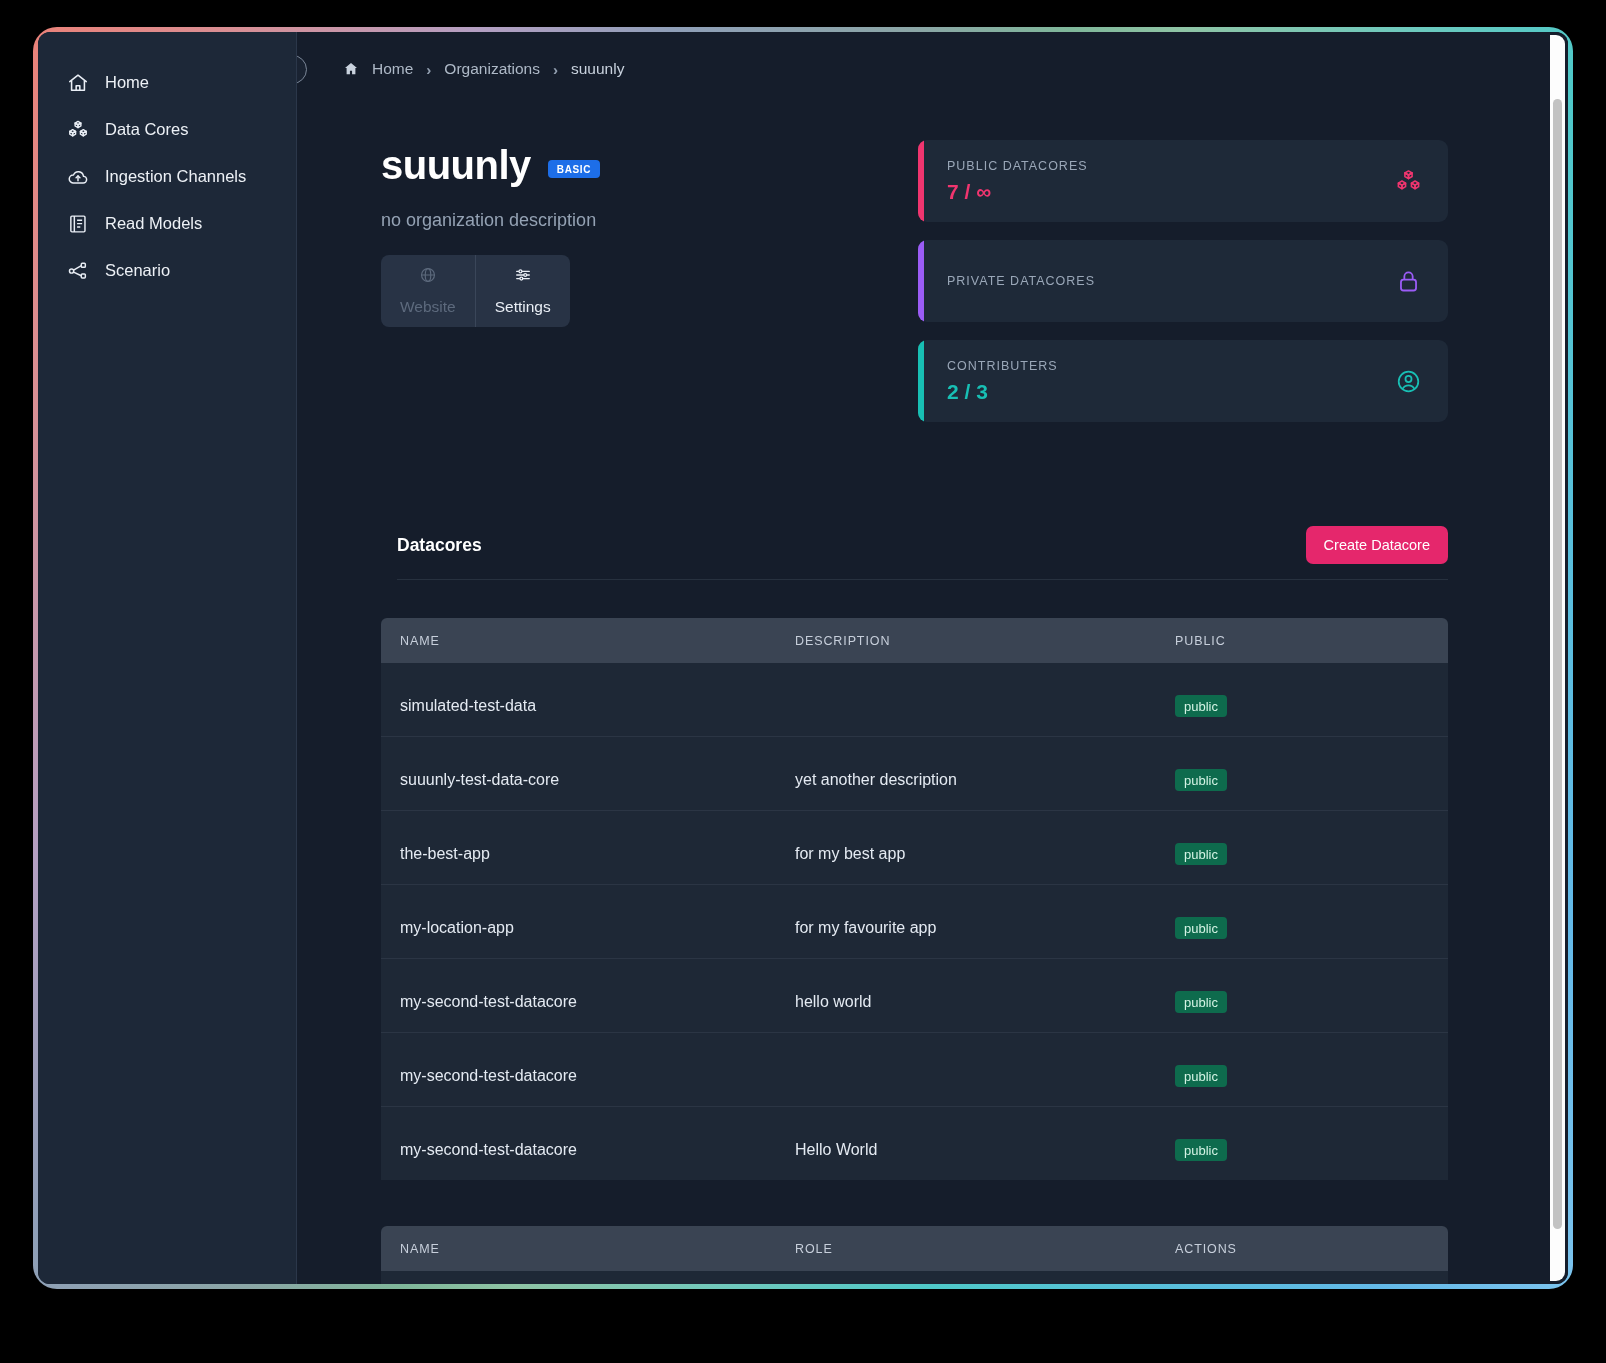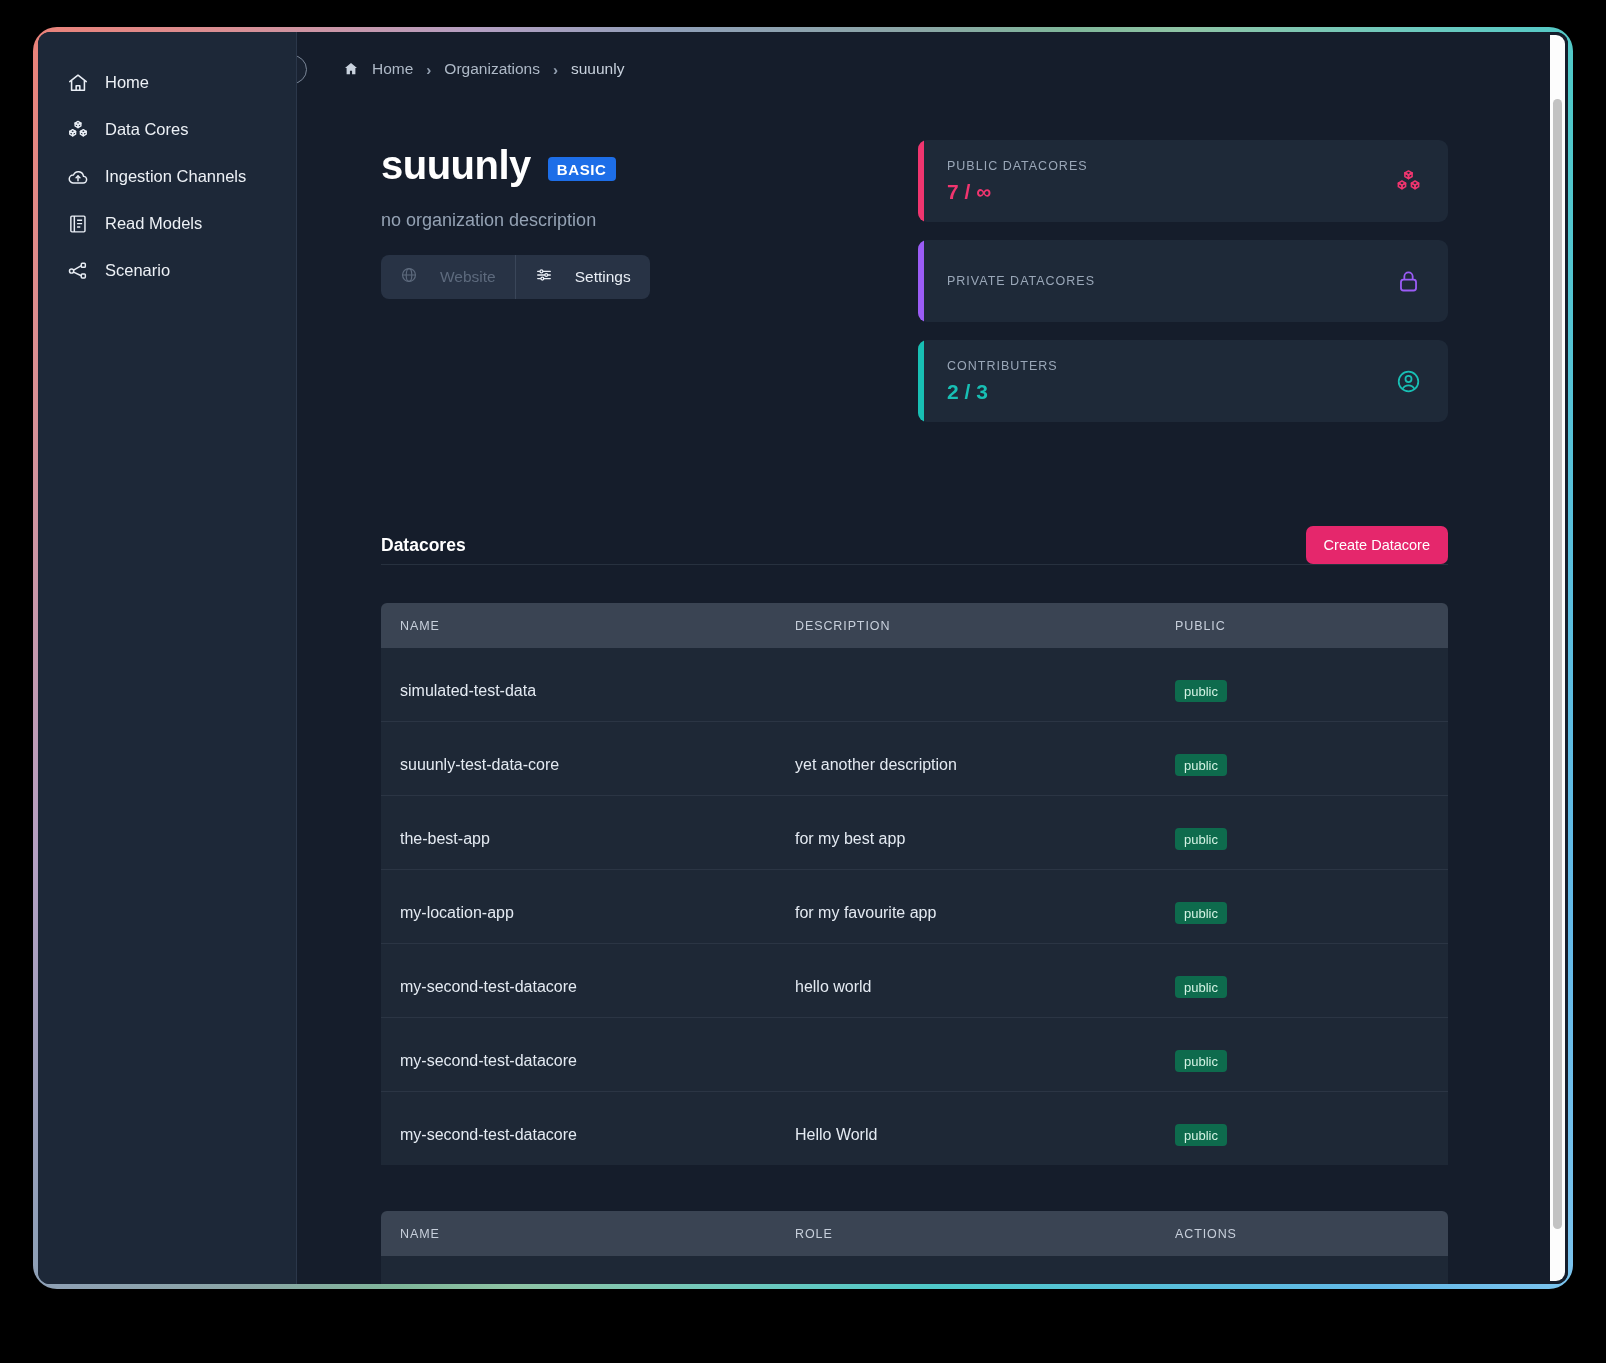--- a/index.html
+++ b/index.html
@@ -96,39 +96,39 @@
   
   #org-header {
     display: flex; justify-content: space-between;
     padding: 55px 120px 0 84px;
   }
   #org-left { padding-top: 10px; }
   #org-title-row { display: flex; align-items: center; gap: 17px; }
   #org-title { font-size: 40px; font-weight: 700; color: #fff; letter-spacing: -.5px; }
   #org-plan {
     background: #1d6ee8; color: #fff;
-    font-size: 15px; font-weight: 700; letter-spacing: .6px;
+    font-size: 10px; font-weight: 700; letter-spacing: .6px;
     padding: 4px 9px 3px; border-radius: 4px;
     position: relative; top: 3px;
   }
   #org-desc { color: #94a2b4; font-size: 18px; margin-top: 22px; }
 
   #org-actions {
     margin-top: 24px;
     display: inline-flex;
     background: #283345;
     border-radius: 8px;
     overflow: hidden;
   }
   .seg-btn {
-    display: flex; align-items: center; gap: 22px;
+    display: flex; align-items: center; gap: 10px;
     padding: 11px 19px;
     font-size: 15.5px; color: #e9eef5;
     cursor: pointer; background: transparent;
-    border: none; font-family: inherit;
+    border: none; font-family: inherit; flex-direction: column;
   }
   .seg-btn svg { width: 18px; height: 18px; }
   .seg-btn.disabled { color: #5d6a7d; cursor: default; }
   .seg-btn.active { border-left: 1px solid #3a4659; }
 
   
   #stat-cards { width: 530px; display: flex; flex-direction: column; gap: 18px; padding-top: 7px; }
   .stat-card {
     position: relative;
     background: #1e2938;
@@ -149,21 +149,23 @@
   }
   .stat-value { font-size: 21px; font-weight: 600; margin-top: 7px; }
   .stat-ico svg { width: 27px; height: 27px; display: block; }
 
   
   .section { padding: 0 120px 0 84px; }
   #datacores-section { margin-top: 104px; }
   .section-head {
     position: relative;
     display: flex; align-items: center; justify-content: space-between;
+    padding-bottom: 15px;
     border-bottom: 1px solid #27313f;
+    margin-left: 16px;
   }
   .section-title { font-size: 17.5px; font-weight: 700; color: #fff; }
   .btn-pink {
     background: #e5276c; color: #fff;
     border: none; border-radius: 7px;
     font-size: 14.5px; font-family: inherit;
     padding: 11px 18px; cursor: pointer;
   }
   #invite-btn { padding: 11px 20px; }
 

